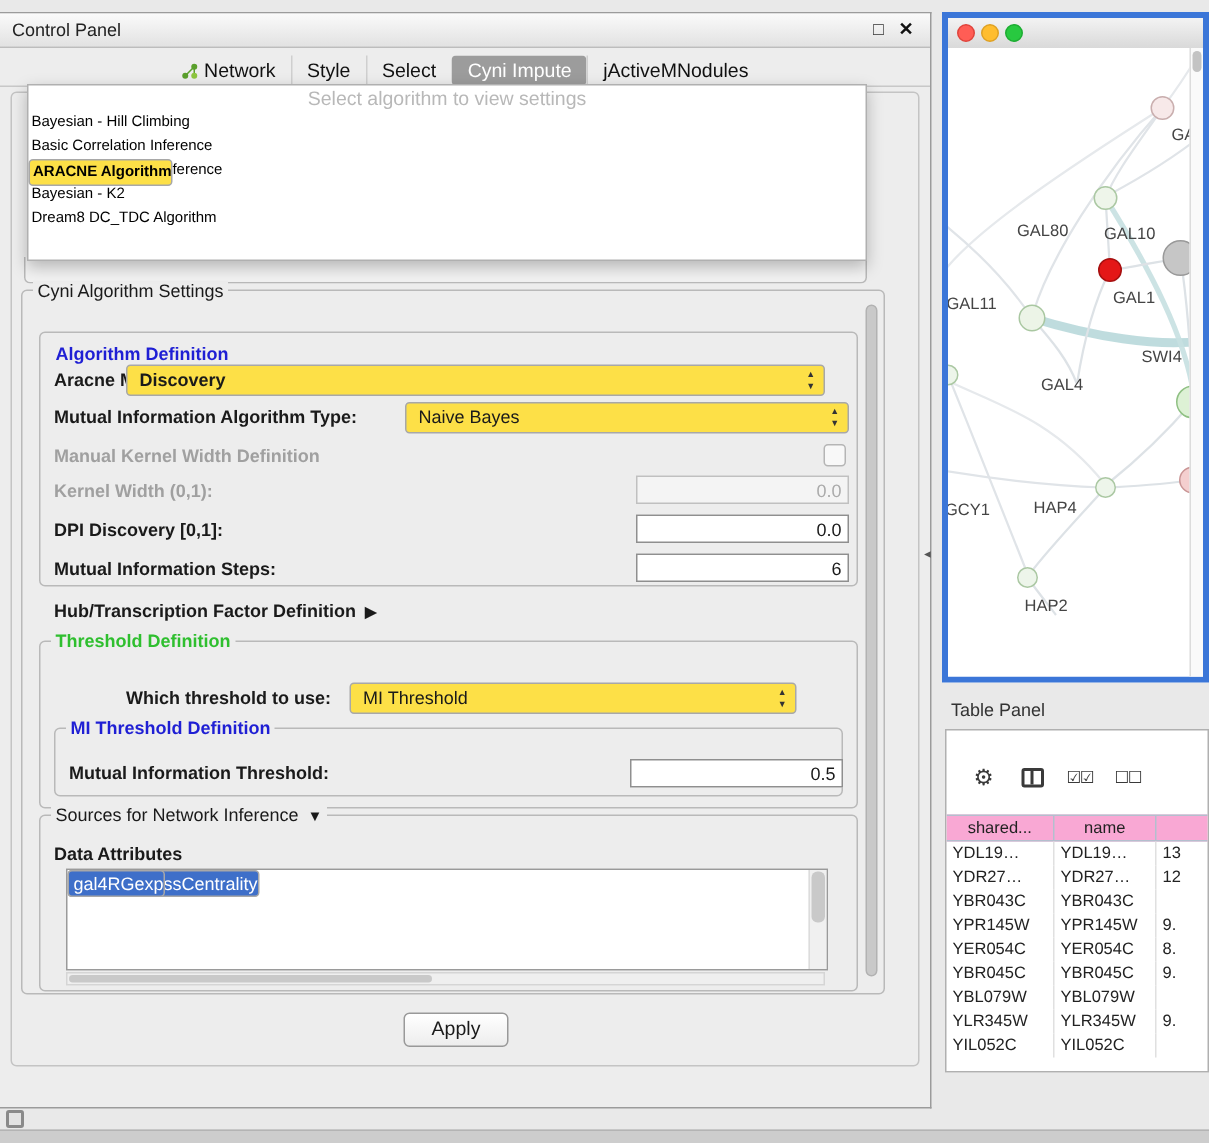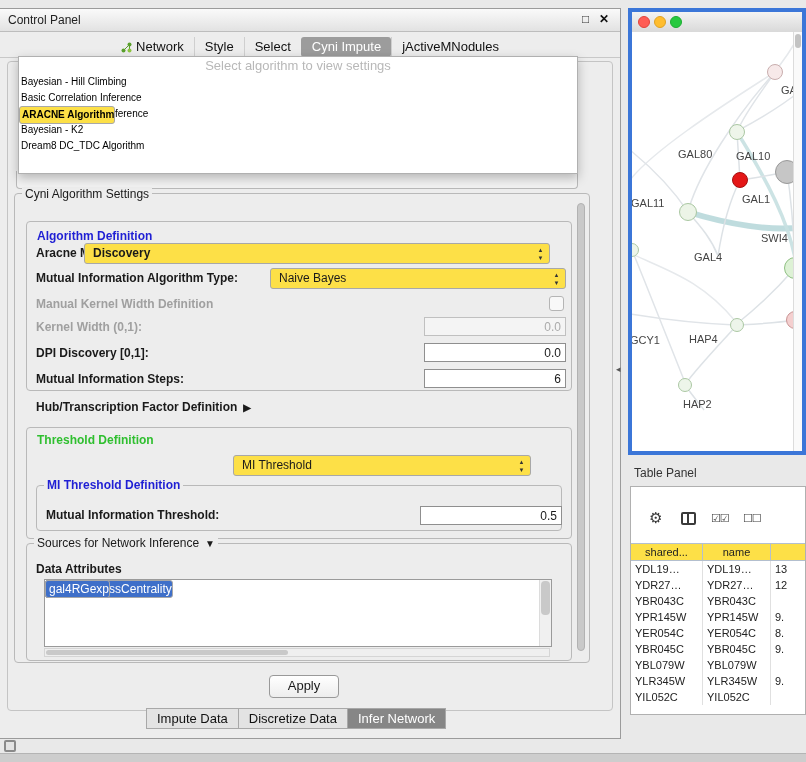--- a/index.html
+++ b/index.html
@@ -21,21 +21,21 @@
   .tab:first-child{border-left:none;}
   .tab.active{background:#9c9c9c;color:#fff;border-radius:3px;border-left-color:transparent;}
   .content-frame{position:absolute;left:7px;top:52px;width:604px;height:648px;
       border:1px solid #c4c4c4;border-radius:4px;}
   .combo-remnant{position:absolute;left:16px;top:162px;width:560px;height:17px;
       border:1px solid #b9b9b9;border-top:none;border-radius:0 0 4px 4px;background:#f2f2f2;}
   
   .grp{position:absolute;border:1px solid #b9b9b9;border-radius:4px;}
   .gtitle{position:absolute;font-size:12px;background:#ededed;padding:0 3px;white-space:nowrap;}
   .gtitle.blue{color:#1f1fd4;font-weight:bold;}
-  .gtitle.green{color:#2fbf2f;font-weight:bold;margin-top:13px;}
+  .gtitle.green{color:#2fbf2f;font-weight:bold;}
   .lbl{position:absolute;font-weight:bold;font-size:12px;line-height:21px;white-space:nowrap;}
   .lbl.dis{color:#a0a0a0;}
   .tri{font-size:10px;margin-left:6px;}
   
   .sel{position:absolute;background:#fde047;border:1px solid #a8a8a8;border-radius:3px;
       font-size:12px;line-height:19px;padding-left:8px;box-sizing:border-box;}
   .stepper{position:absolute;right:4px;top:2px;width:9px;font-size:6px;line-height:8px;
       color:#333;text-align:center;}
   .stepper span{display:block;}
   .inp{position:absolute;background:#fff;border:1px solid #8f8f8f;font-size:12px;
@@ -77,21 +77,21 @@
   .nw-scroll{position:absolute;right:0;top:20px;bottom:0;width:9px;background:#fafafa;border-left:1px solid #dcdcdc;box-sizing:border-box;}
   .nw-scroll .thumb{position:absolute;left:1px;top:2px;width:6px;height:14px;background:#c3c3c3;border-radius:3px;}
   
   .tp-label{position:absolute;left:634px;top:466px;font-size:12px;color:#333;}
   .tp{position:absolute;left:630px;top:486px;width:176px;height:229px;background:#fff;
       border:1px solid #b0b0b0;overflow:hidden;box-sizing:border-box;}
   .tp-icon{position:absolute;font-size:15px;color:#3a3a3a;}
   .cols-icon{position:absolute;width:15px;height:13px;border:2px solid #3a3a3a;border-radius:2px;box-sizing:border-box;}
   .cols-icon::after{content:"";position:absolute;left:4px;top:0;bottom:0;width:2px;background:#3a3a3a;}
   .thead,.trow{display:grid;grid-template-columns:72px 68px 36px;}
-  .thead{position:absolute;left:0;top:56px;width:176px;height:18px;background:#fde047;
+  .thead{position:absolute;left:0;top:56px;width:176px;height:18px;background:#f9a8d4;
       border-top:1px solid #b3bfce;border-bottom:1px solid #b3bfce;box-sizing:border-box;}
   .thcell{font-size:11px;line-height:16px;text-align:center;color:#222;
       border-right:1px solid #b3bfce;overflow:hidden;white-space:nowrap;}
   .trows{position:absolute;left:0;top:74px;width:176px;}
   .tcell{font-size:11px;line-height:16px;padding-left:4px;border-right:1px solid #e0e0e0;
       overflow:hidden;white-space:nowrap;color:#222;box-sizing:border-box;}
   
   .dock-icon{position:absolute;left:4px;top:740px;width:12px;height:12px;border:2px solid #8a8a8a;
       border-radius:2px;background:#e3e3e3;box-sizing:border-box;}
   .bottom-strip{position:absolute;left:0;top:753px;width:806px;height:9px;background:#cdcdcd;border-top:1px solid #b4b4b4;}
@@ -176,20 +176,21 @@
     <span class="lbl" style="left:36px;top:360px;">Mutual Information Steps:</span>
     <div class="inp" style="left:424px;top:360px;width:142px;height:19px;">6</div>
 
     <span class="lbl" style="left:36px;top:388px;text-align:center;">
       <span>Hub/Transcription Factor Definition</span><span class="tri">▶</span>
     </span>
 
     <div class="grp" style="left:26px;top:418px;width:544px;height:110px;"></div>
     <span class="gtitle green" style="left:34px;top:411px;">Threshold Definition</span>
 
+    <span class="lbl" style="left:84px;top:446px;">Which threshold to use:</span>
     <div class="sel" style="left:233px;top:446px;width:298px;height:21px;">
       <span>MI Threshold</span>
       <span class="stepper">
           <span>▲</span>
           <span>▼</span>
         </span>
     </div>
 
     <div class="grp" style="left:36px;top:476px;width:524px;height:44px;"></div>
     <span class="gtitle blue" style="left:44px;top:469px;">MI Threshold Definition</span>
@@ -212,25 +213,20 @@
       <div class="list-vscroll">
           <div class="thumb"></div>
         </div>
     </div>
     <div class="hscroll" style="left:44px;top:639px;width:506px;">
         <div class="thumb"></div>
       </div>
 
     <div class="apply-btn" style="left:269px;top:666px;width:68px;height:21px;">Apply</div>
 
-    <div class="btabs" style="left:147px;top:699px;">
-        <div class="btab">Impute Data</div>
-        <div class="btab">Discretize Data</div>
-        <div class="btab active">Infer Network</div>
-      </div>
   </div>
 
   <div class="dd">
     <div class="dd-ph">Select algorithm to view settings</div>
     <div>
         <div class="dd-item">Bayesian - Hill Climbing</div>
         <div class="dd-item">Basic Correlation Inference</div>
         <div class="dd-item sel">ARACNE Algorithm</div>
         <div class="dd-item">Mutual Information Inference</div>
         <div class="dd-item">Bayesian - K2</div>

